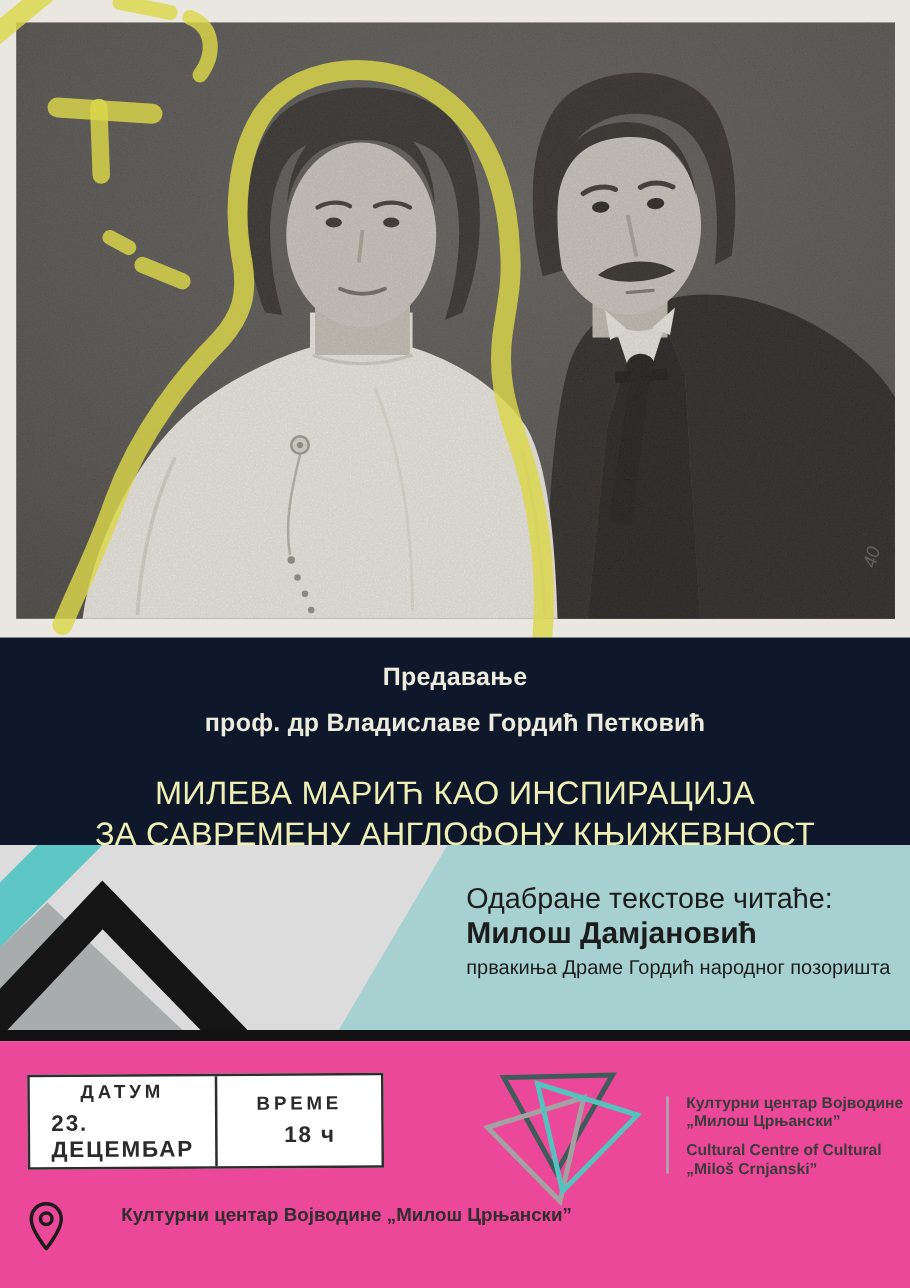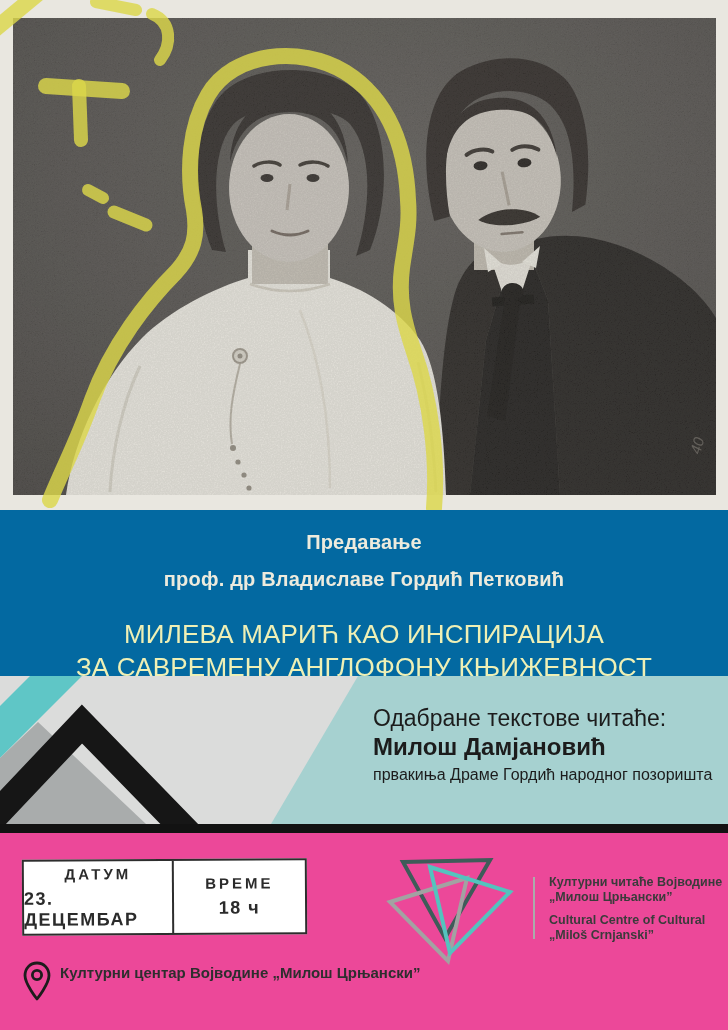--- a/index.html
+++ b/index.html
@@ -7,21 +7,21 @@
     position:relative;width:728px;height:1030px;overflow:hidden;
     background:#ffffff;
     font-family:"Liberation Sans","DejaVu Sans",sans-serif;
   }
   
   .photo-wrap{position:absolute;left:0;top:0;width:728px;height:510px;}
   .photo-wrap svg{display:block;}
   
   .band{
     position:absolute;left:0;top:510px;width:728px;height:166px;
-    background:#0369a1;text-align:center;
+    background:#0f172a;text-align:center;
   }
   .band .intro{
     margin:0;padding-top:14px;
     font-size:20px;font-weight:bold;line-height:37px;color:#edebdd;
     letter-spacing:.2px;
   }
   .band .intro p{margin:0;}
   .band .title{
     margin:0;padding-top:20px;
     font-size:26px;font-weight:normal;line-height:33px;color:#eff0b5;
@@ -40,27 +40,27 @@
   
   .bottom{position:absolute;left:0;top:833px;width:728px;height:197px;background:#ec4899;}
   .datetime{
     position:absolute;left:22px;top:26px;width:281px;height:72px;
     border:2px solid #2d2d2d;display:flex;transform:rotate(-.35deg);
     background:#ffffff;color:#2b2b2b;
   }
   .datetime .cell{flex:1;display:flex;flex-direction:column;align-items:center;justify-content:center;}
   .datetime .cell.date{flex:0 0 148px;border-right:2px solid #2d2d2d;}
   .datetime .label{font-size:15px;font-weight:bold;letter-spacing:3px;margin:0 0 6px 0;}
-  .datetime .value{font-size:18px;font-weight:bold;letter-spacing:1.5px;margin:0;}
+  .datetime .value{font-size:18px;font-weight:bold;letter-spacing:1.5px;margin:0;padding-left:17px;}
   .logo{position:absolute;left:383px;top:21px;}
   .org-divider{position:absolute;left:533px;top:44px;width:2px;height:62px;background:#ababab;}
   .org{position:absolute;left:549px;top:42px;color:#3b3b3b;font-size:12.5px;font-weight:bold;line-height:15px;}
   .org p{margin:0;}
   .org .gap{margin-top:8px;}
-  .location{position:absolute;left:22px;top:127px;display:flex;}
+  .location{position:absolute;left:22px;top:127px;display:flex;gap:37px;}
   .location .pin{flex:0 0 30px;margin-right:8px;}
   .location .loc-text{font-size:15px;font-weight:bold;line-height:22px;color:#2e2e2e;padding-top:2px;}
   .location .loc-text p{margin:0;}
 </style>
 </head>
 <body>
 
 <div class="poster">
 
   <div class="photo-wrap">
@@ -198,21 +198,21 @@
 
     <svg class="logo" width="150" height="122" viewBox="0 0 150 122">
       <polygon points="20,8 107,6 62,84" fill="none" stroke="#3e5c59" stroke-width="4"></polygon>
       <polygon points="7,48 84,24 65,107" fill="none" stroke="#a2a2a2" stroke-width="4"></polygon>
       <polygon points="47,13 127,38 67,99" fill="none" stroke="#54c3be" stroke-width="4"></polygon>
     </svg>
 
     <div class="org-divider"></div>
 
     <div class="org">
-      <p>Културни читаће Војводине</p>
+      <p>Културни центар Војводине</p>
       <p>„Милош Црњански”</p>
       <p class="gap">Cultural Centre of Cultural</p>
       <p>„Miloš Crnjanski”</p>
     </div>
 
     <div class="location">
       <svg class="pin" width="30" height="42" viewBox="0 0 30 42">
         <path d="M 15,3 C 8,3 3,8.5 3,15.5 C 3,24 15,39 15,39 C 15,39 27,24 27,15.5 C 27,8.5 22,3 15,3 Z" fill="none" stroke="#1c1c1c" stroke-width="2.8" stroke-linejoin="round"></path>
         <circle cx="15" cy="15" r="4.6" fill="none" stroke="#1c1c1c" stroke-width="2.8"></circle>
       </svg>

